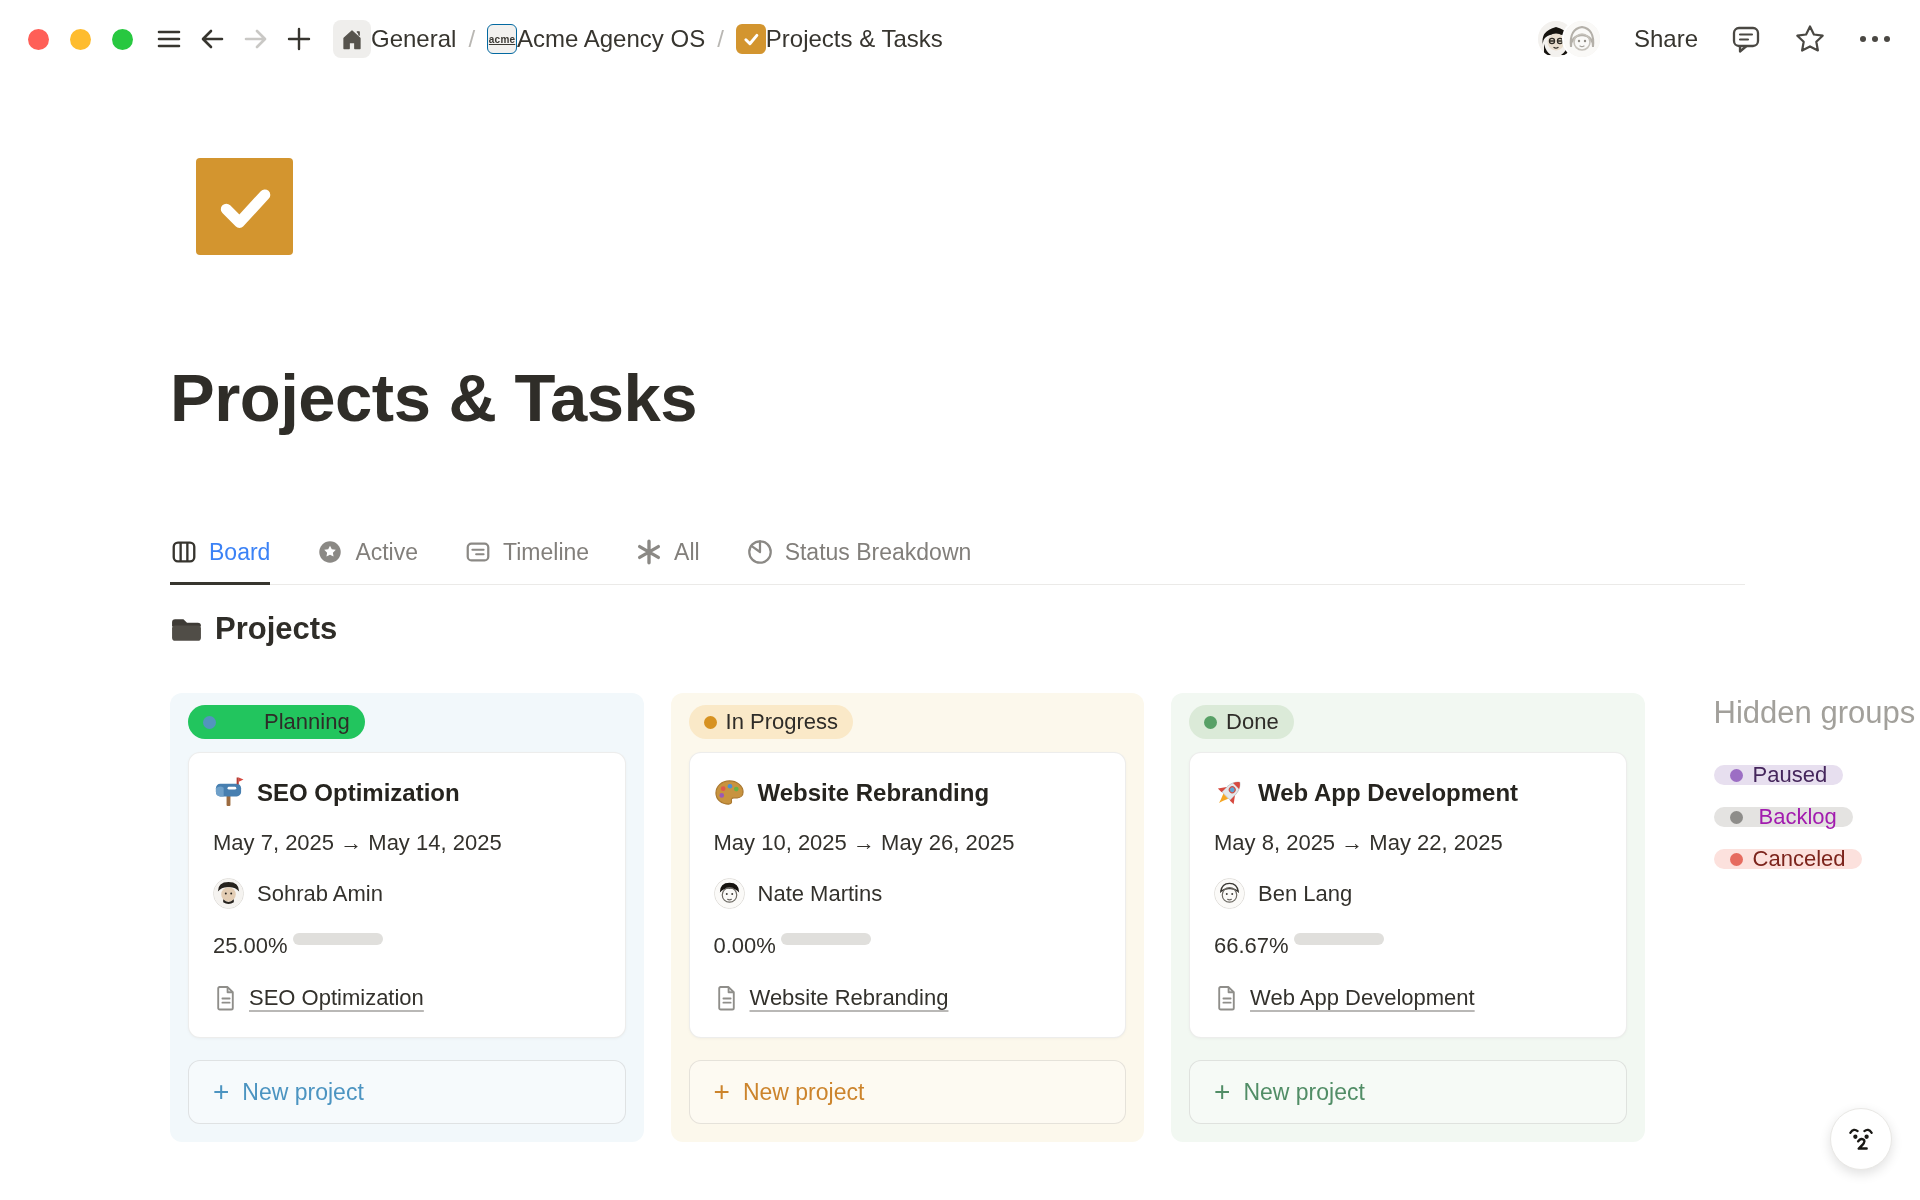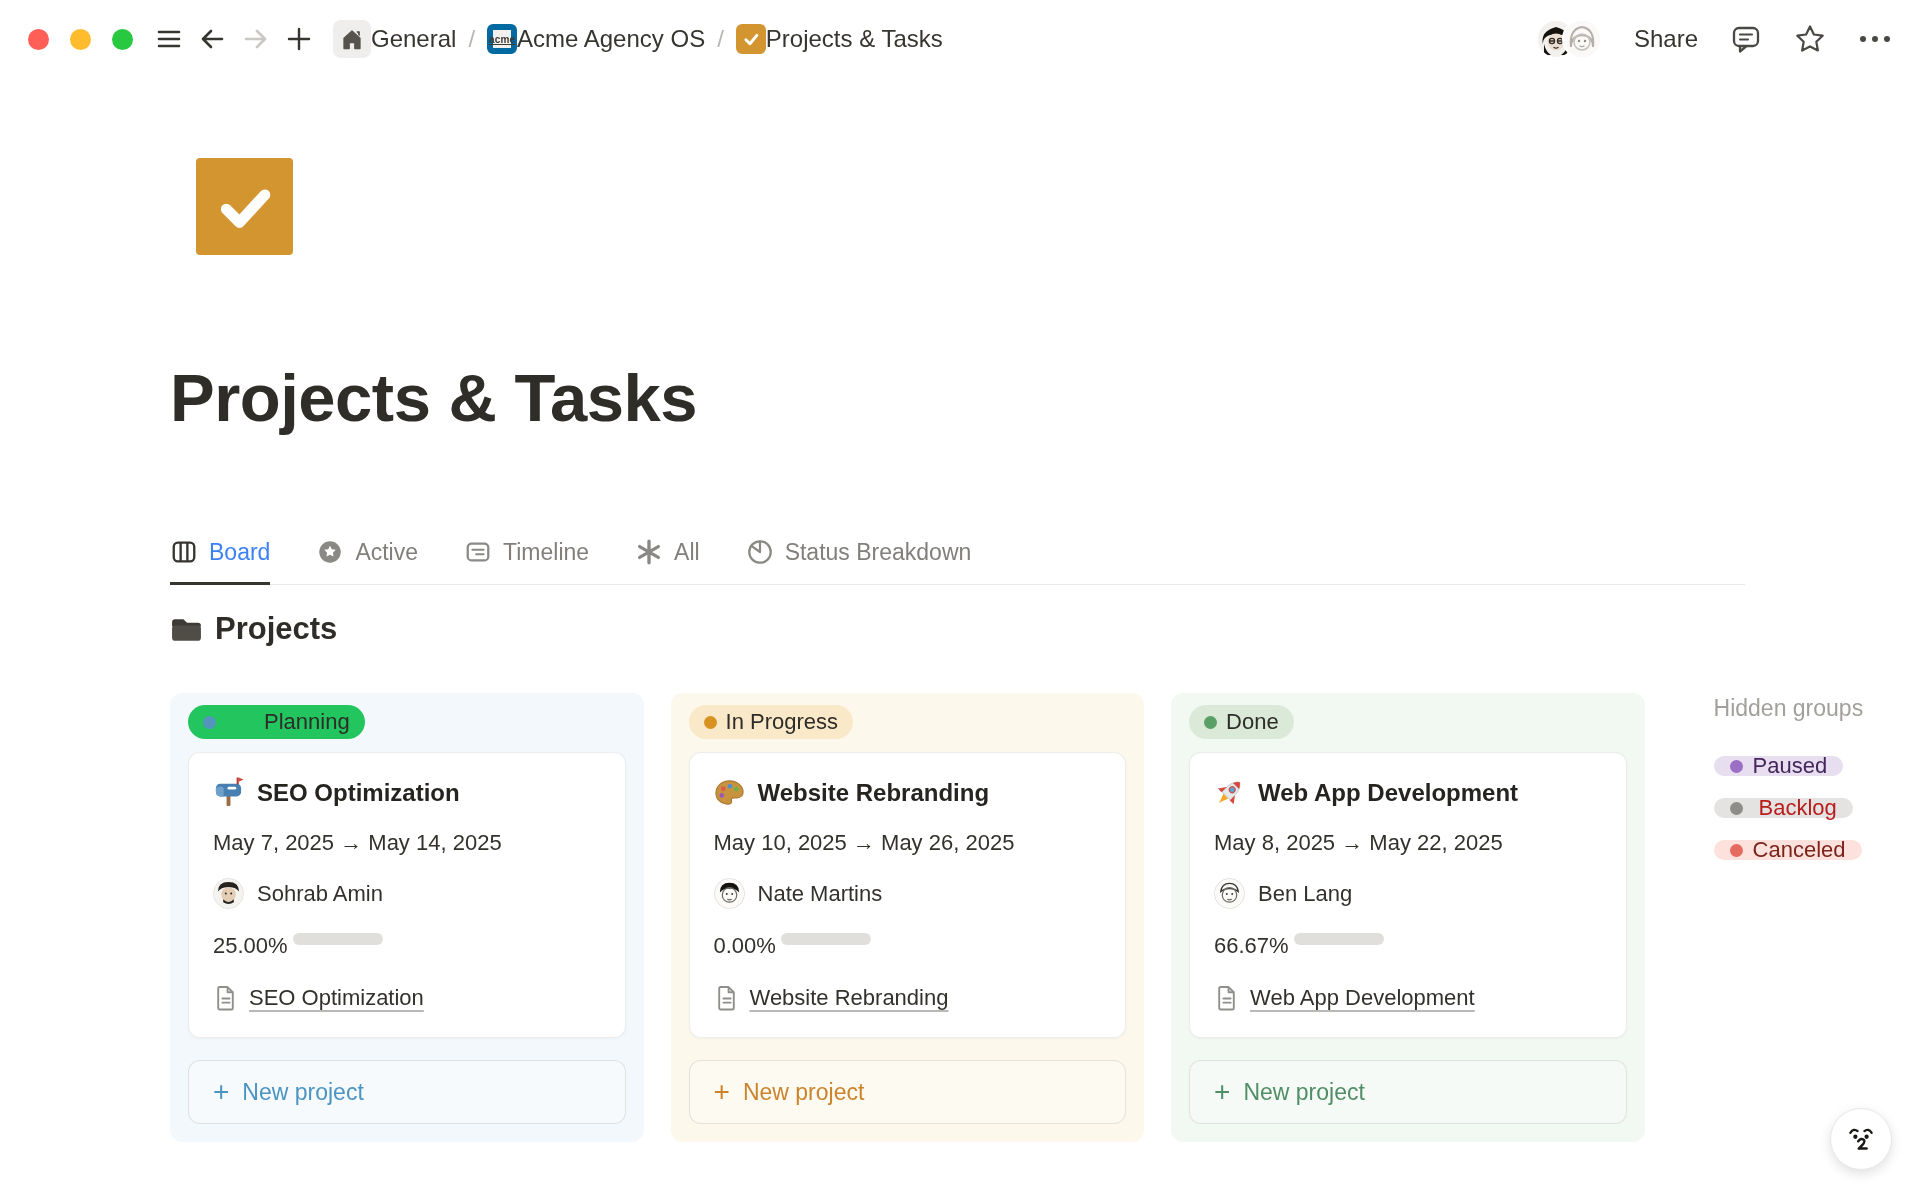--- a/index.html
+++ b/index.html
@@ -11,21 +11,21 @@
   
   .topbar { height:78px; display:flex; align-items:center; padding:0 28px; background:#fff; }
   .traffic { display:flex; gap:21px; align-items:center; margin-right:22px; }
   .light { width:21px; height:21px; border-radius:50%; }
   .tb-btn { display:flex; align-items:center; justify-content:center; border:none; background:none; cursor:pointer; margin-right:14px; }
   .chip { width:38px; height:38px; border-radius:8px; background:#EFEEEC; display:flex; align-items:center; justify-content:center; }
   .crumbs { display:flex; align-items:center; gap:12px; margin-left:6px; font-size:24px; color:#37352F; }
   .crumb { display:flex; align-items:center; cursor:pointer; }
   .crumb-sep { color:#B9B7B3; }
   .mini-chip { width:30px; height:30px; border-radius:6px; display:flex; align-items:center; justify-content:center; }
-  .acme-chip { background:#F2F1EF; border:6px solid #0369a1; font-size:10px; font-weight:700; color:#3B3934; letter-spacing:.2px; text-decoration:underline; }
+  .acme-chip { background:#F2F1EF; border:1px solid #0369a1; font-size:10px; font-weight:700; color:#3B3934; letter-spacing:.2px; text-decoration:underline; }
   .check-chip { background:#D3952F; }
   .topbar-right { margin-left:auto; display:flex; align-items:center; gap:32px; }
   .avatars { display:flex; }
   .av { width:40px; height:40px; border-radius:50%; border:2px solid #fff; background:#F6F4F1; overflow:hidden; }
   .av + .av { margin-left:-14px; }
   .share { font-size:24px; color:#37352F; cursor:pointer; }
   
   .main { padding-left:170px; }
   .page-icon { width:97px; height:97px; margin-top:80px; margin-left:26px; border-radius:4px;
     display:flex; align-items:center; justify-content:center; cursor:pointer; }
@@ -52,21 +52,21 @@
   .bar { width:90px; height:12px; border-radius:6px; background:#E0DFDC; overflow:hidden; }
   .bar-fill { height:100%; border-radius:6px; }
   .card-link { margin-top:26px; display:flex; align-items:center; gap:11px; font-size:22px; font-weight:500; color:#33312C; }
   .card-link .lbl { text-decoration:underline; text-decoration-color:rgba(55,53,47,.35); text-underline-offset:5px; cursor:pointer; }
   .new-btn { margin-top:22px; height:64px; border-radius:12px; border:1px solid rgba(55,53,47,.12);
     background:rgba(255,255,255,.3); display:flex; align-items:center; gap:13px; padding:0 24px;
     font-size:23px; font-weight:500; cursor:pointer; width:100%; }
   .plus { font-size:28px; font-weight:400; line-height:1; }
   
   .hidden-groups { margin-left:42px; padding-top:2px; width:210px; }
-  .hg-title { font-size:23px; color:#A2A09B; }
+  .hg-title { font-size:31px; color:#A2A09B; }
   .hg-list { margin-top:34px; display:flex; flex-direction:column; align-items:flex-start; gap:22px; }
   .hpill { display:inline-flex; align-items:center; gap:10px; height:20px; border-radius:18px; padding:0 16px; font-size:22px; font-weight:500; cursor:pointer; }
   .hpill .dot { width:13px; height:13px; }
   
   .fab { position:absolute; right:28px; bottom:30px; width:62px; height:62px; border-radius:50%;
     background:#fff; border:1px solid #E9E8E5; box-shadow:0 4px 12px rgba(0,0,0,.12);
     display:flex; align-items:center; justify-content:center; cursor:pointer; }
   svg { display:block; }
 </style>
 </head>
@@ -397,21 +397,21 @@
       </button>
     </div>
 
     <div class="hidden-groups">
       <div class="hg-title">Hidden groups</div>
       <div class="hg-list">
           <div class="hpill" style="background: rgb(231, 223, 239); color: rgb(69, 38, 92);">
             <span class="dot" style="background: rgb(156, 110, 196);"></span>
             <span>Paused</span>
           </div>
-          <div class="hpill" style="background: rgb(228, 227, 225); color: #b91c1c; gap: 16px;">
+          <div class="hpill" style="background: rgb(228, 227, 225); color: #a21caf; gap: 16px;">
             <span class="dot" style="background: rgb(142, 141, 138);"></span>
             <span>Backlog</span>
           </div>
           <div class="hpill" style="background: rgb(252, 225, 221); color: rgb(124, 36, 28);">
             <span class="dot" style="background: rgb(230, 107, 95);"></span>
             <span>Canceled</span>
           </div>
         </div>
     </div>
 

